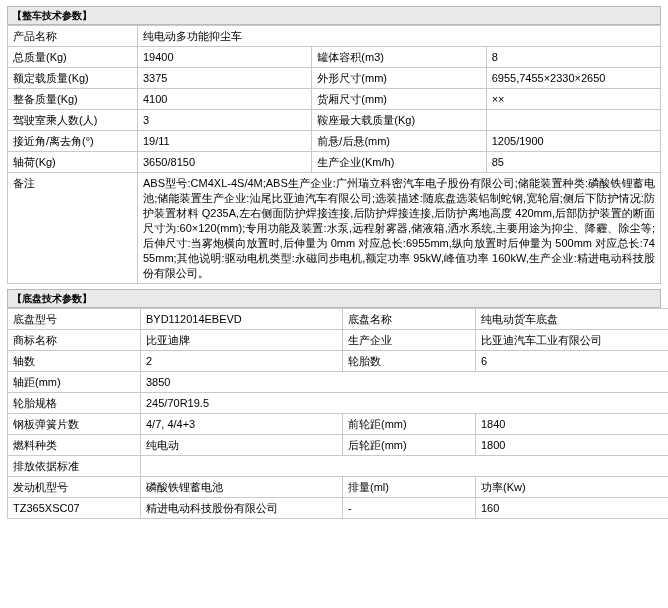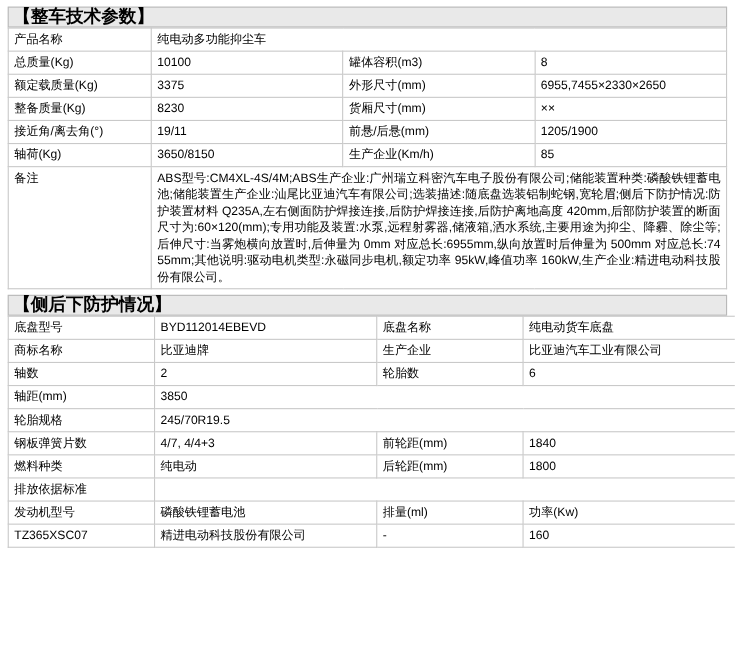--- a/index.html
+++ b/index.html
@@ -17,21 +17,21 @@
   }
   .page {
     width: 668px;
     padding: 6px 7px 0 7px;
   }
   .section-header {
     background: #e9e9e9;
     border: 1px solid #b9b9b9;
     height: 19px;
     line-height: 17px;
-    font-size: 16px;
+    font-size: 10px;
     font-weight: bold;
     padding-left: 4px;
     margin: 0 0 0 0;
     letter-spacing: 0px;
   }
   .spacer { height: 5px; }
   table.spec {
     width: 100%;
     border-collapse: collapse;
     table-layout: fixed;
@@ -63,35 +63,41 @@
 
   <div class="section-header">【整车技术参数】</div>
   <table class="spec">
     <tbody>
         <tr>
           <td class="label">产品名称</td>
           <td class="full" colspan="3">纯电动多功能抑尘车</td>
         </tr>
         <tr>
           <td class="label">总质量(Kg)</td>
-          <td class="value">10100</td>
+          <td class="value">19400</td>
           <td class="label">罐体容积(m3)</td>
           <td class="value">8</td>
         </tr>
         <tr>
           <td class="label">额定载质量(Kg)</td>
           <td class="value">3375</td>
           <td class="label">外形尺寸(mm)</td>
           <td class="value">6955,7455×2330×2650</td>
         </tr>
         <tr>
           <td class="label">整备质量(Kg)</td>
-          <td class="value">8230</td>
+          <td class="value">4100</td>
           <td class="label">货厢尺寸(mm)</td>
           <td class="value">××</td>
+        </tr>
+        <tr>
+          <td class="label">驾驶室乘人数(人)</td>
+          <td class="value">3</td>
+          <td class="label">鞍座最大载质量(Kg)</td>
+          <td class="value"></td>
         </tr>
         <tr>
           <td class="label">接近角/离去角(°)</td>
           <td class="value">19/11</td>
           <td class="label">前悬/后悬(mm)</td>
           <td class="value">1205/1900</td>
         </tr>
         <tr>
           <td class="label">轴荷(Kg)</td>
           <td class="value">3650/8150</td>
@@ -100,21 +106,21 @@
         </tr>
         <tr>
           <td class="label">备注</td>
           <td class="remark-cell" colspan="3">ABS型号:CM4XL-4S/4M;ABS生产企业:广州瑞立科密汽车电子股份有限公司;储能装置种类:磷酸铁锂蓄电池;储能装置生产企业:汕尾比亚迪汽车有限公司;选装描述:随底盘选装铝制蛇钢,宽轮眉;侧后下防护情况:防护装置材料 Q235A,左右侧面防护焊接连接,后防护焊接连接,后防护离地高度 420mm,后部防护装置的断面尺寸为:60×120(mm);专用功能及装置:水泵,远程射雾器,储液箱,洒水系统,主要用途为抑尘、降霾、除尘等;后伸尺寸:当雾炮横向放置时,后伸量为 0mm 对应总长:6955mm,纵向放置时后伸量为 500mm 对应总长:7455mm;其他说明:驱动电机类型:永磁同步电机,额定功率 95kW,峰值功率 160kW,生产企业:精进电动科技股份有限公司。</td>
         </tr>
       </tbody>
   </table>
 
   <div class="spacer"></div>
 
-  <div class="section-header">【侧后下防护情况】</div>
+  <div class="section-header">【底盘技术参数】</div>
   <table class="spec">
     <tbody>
         <tr>
           <td class="label2">底盘型号</td>
           <td class="value2">BYD112014EBEVD</td>
           <td class="label2">底盘名称</td>
           <td class="value2">纯电动货车底盘</td>
         </tr>
         <tr>
           <td class="label2">商标名称</td>

